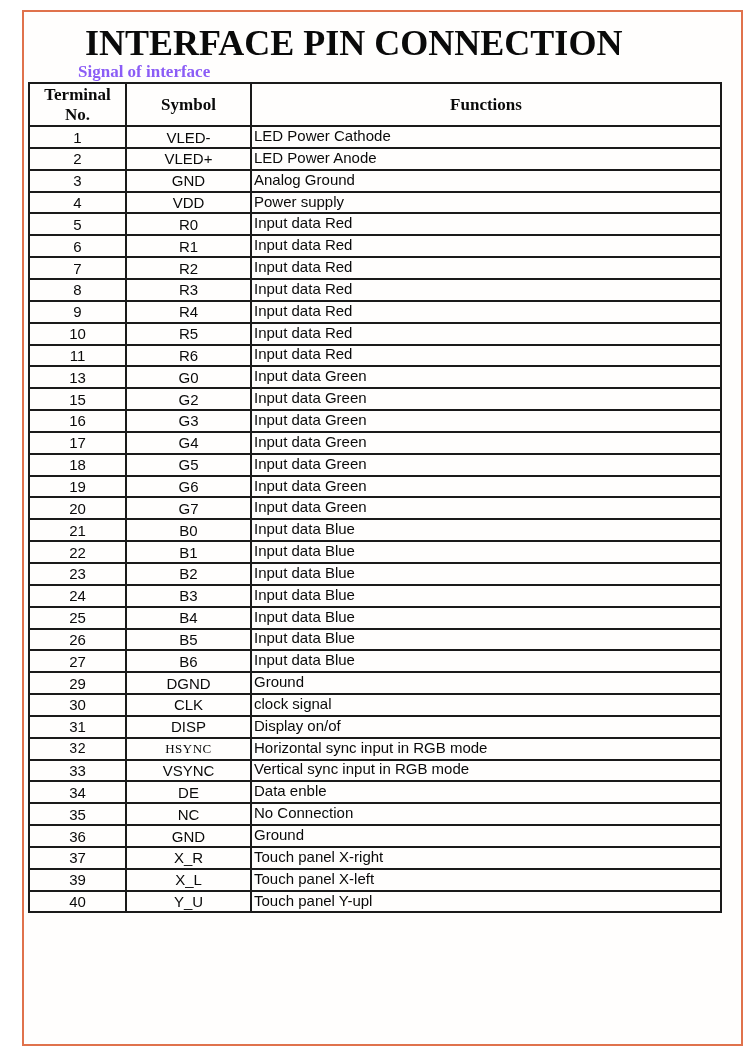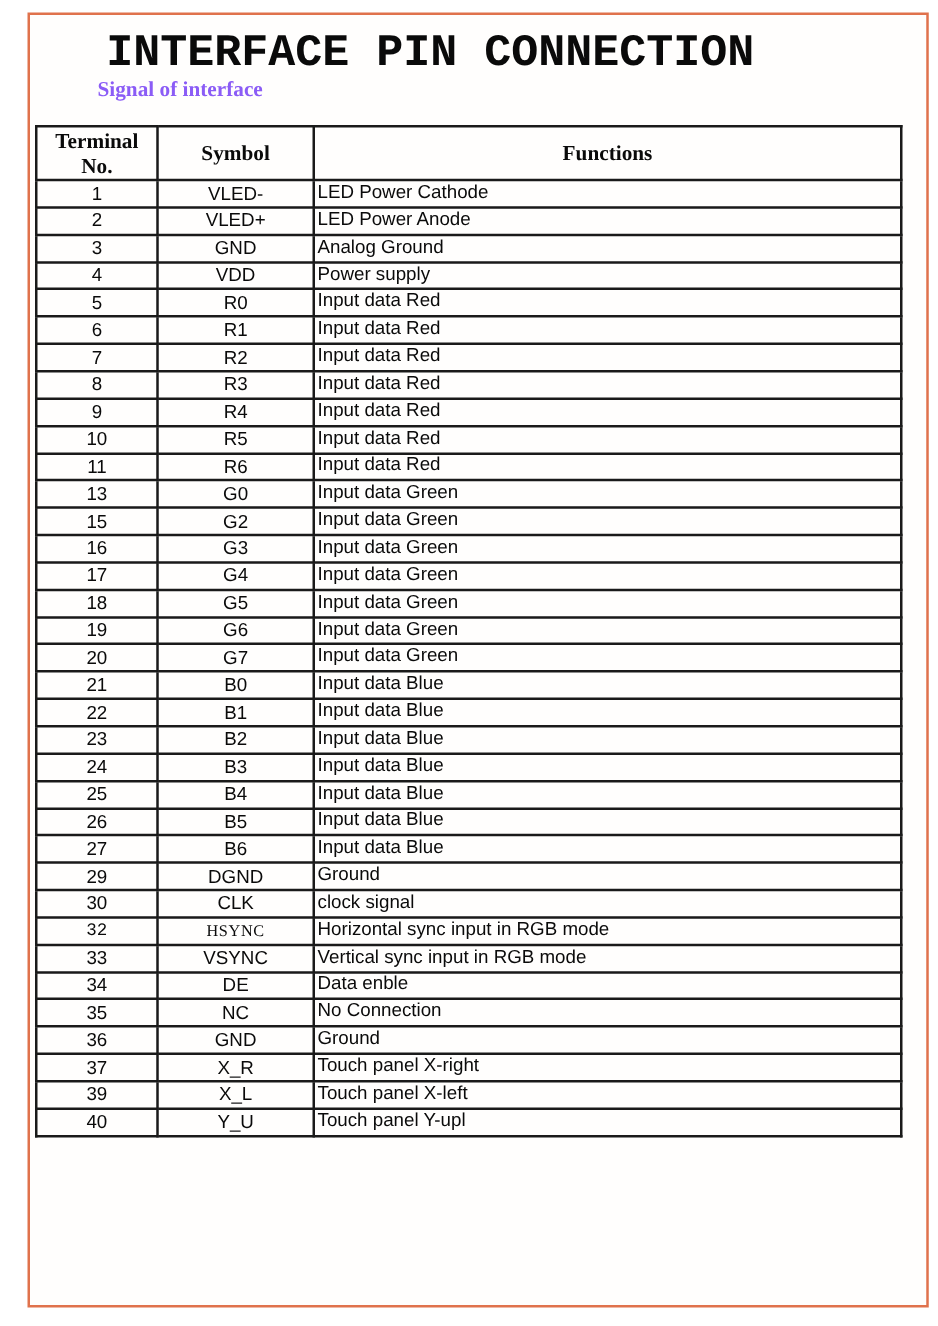--- a/index.html
+++ b/index.html
@@ -13,38 +13,38 @@
   .page-frame {
     position: absolute;
     left: 22px; top: 10px;
     width: 721px; height: 1036px;
     border: 2px solid #e0724c;
     background: #fffefd;
   }
   .doc-title {
     position: absolute;
     left: 85px; top: 22px;
-    font-family: Liberation Mono, monospace;
+    font-family: Liberation Serif, serif;
     font-weight: bold;
     font-size: 36px;
     letter-spacing: 0px;
     color: #0a0a0a;
     white-space: nowrap;
   }
   .doc-subtitle {
     position: absolute;
     left: 78px; top: 62px;
     font-family: "Liberation Serif", serif;
     font-weight: bold;
     font-size: 17px;
     color: #8b5cf6;
   }
   table.pin-table {
     position: absolute;
-    left: 28px; top: 100px;
+    left: 28px; top: 82px;
     width: 692px;
     border-collapse: collapse;
     table-layout: fixed;
   }
   table.pin-table th, table.pin-table td {
     border: 2px solid #1a1a1a;
     overflow: hidden;
   }
   table.pin-table th {
     font-family: "Liberation Serif", serif;
@@ -231,20 +231,25 @@
       <tr>
         <td>29</td>
         <td>DGND</td>
         <td>Ground</td>
       </tr>
       <tr>
         <td>30</td>
         <td>CLK</td>
         <td>clock signal</td>
       </tr>
+      <tr>
+        <td>31</td>
+        <td>DISP</td>
+        <td>Display on/of</td>
+      </tr>
       <tr class="serif-row">
         <td>32</td>
         <td>HSYNC</td>
         <td>Horizontal sync input in RGB mode</td>
       </tr>
       <tr>
         <td>33</td>
         <td>VSYNC</td>
         <td>Vertical sync input in RGB mode</td>
       </tr>

